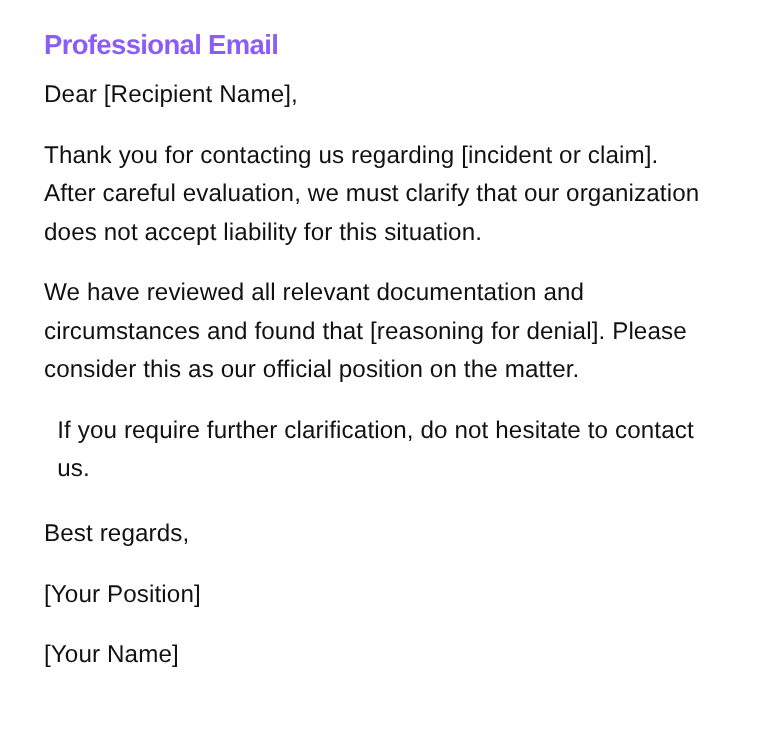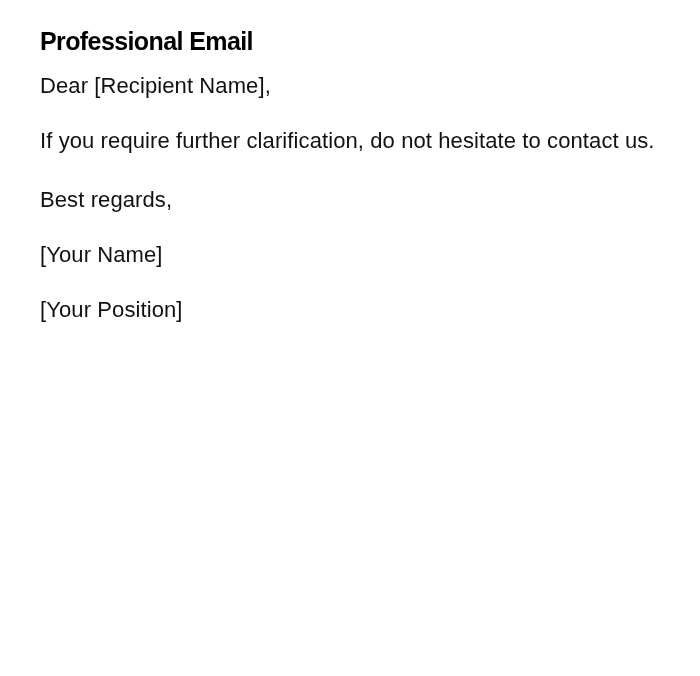--- a/index.html
+++ b/index.html
@@ -17,38 +17,40 @@
     .doc {
       position: relative;
       padding: 24px 40px 0 40px;
     }
     .title {
       font-size: 25px;
       font-weight: bold;
       letter-spacing: -0.6px;
       margin: 0;
       line-height: 34px;
-      color: #000000;
+      color: #8b5cf6;
     }
     .para {
       font-size: 22px;
       line-height: 35px;
       margin: 0;
       letter-spacing: 0.1px;
     }
     .greeting { margin-top: 10px; }
     .p1 { margin-top: 20px; width: 610px; }
     .p2 { margin-top: 20px; width: 590px; }
-    .p3 { margin-top: 20px; }
+    .p3 { margin-top: 20px; margin-left: 12px; }
     .closing { margin-top: 24px; }
     .sig { margin-top: 20px; }
   </style>
 </head>
 <body>
 
 <div class="doc">
   <h1 class="title">Professional Email</h1>
   <p class="para greeting">Dear [Recipient Name],</p>
+  <p class="para p1">Thank you for contacting us regarding [incident or claim]. After careful evaluation, we must clarify that our organization does not accept liability for this situation.</p>
+  <p class="para p2">We have reviewed all relevant documentation and circumstances and found that [reasoning for denial]. Please consider this as our official position on the matter.</p>
   <p class="para p3">If you require further clarification, do not hesitate to contact us.</p>
   <p class="para closing">Best regards,</p>
+  <p class="para sig">[Your Position]</p>
   <p class="para sig">[Your Name]</p>
-  <p class="para sig">[Your Position]</p>
 </div>
 
 </body></html>

